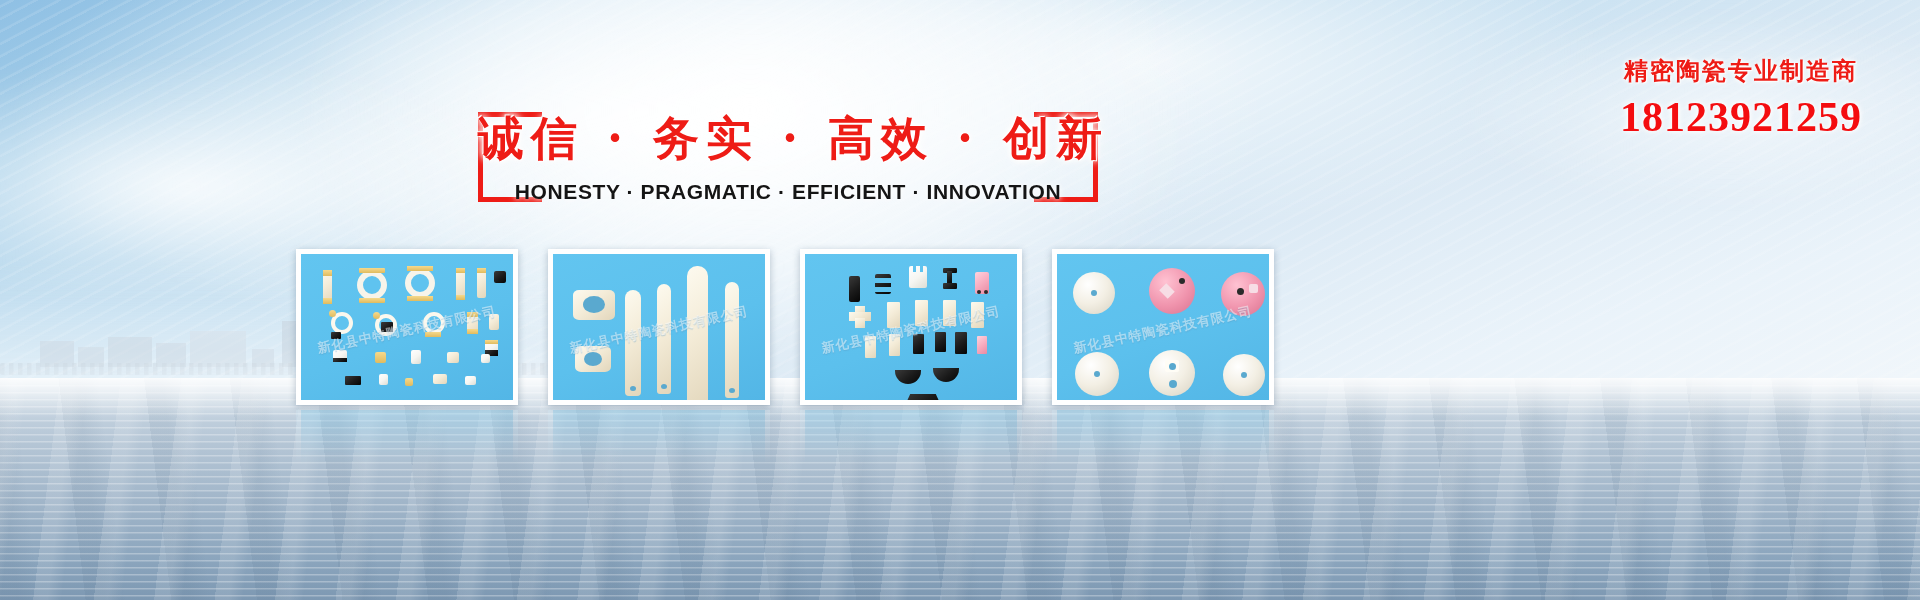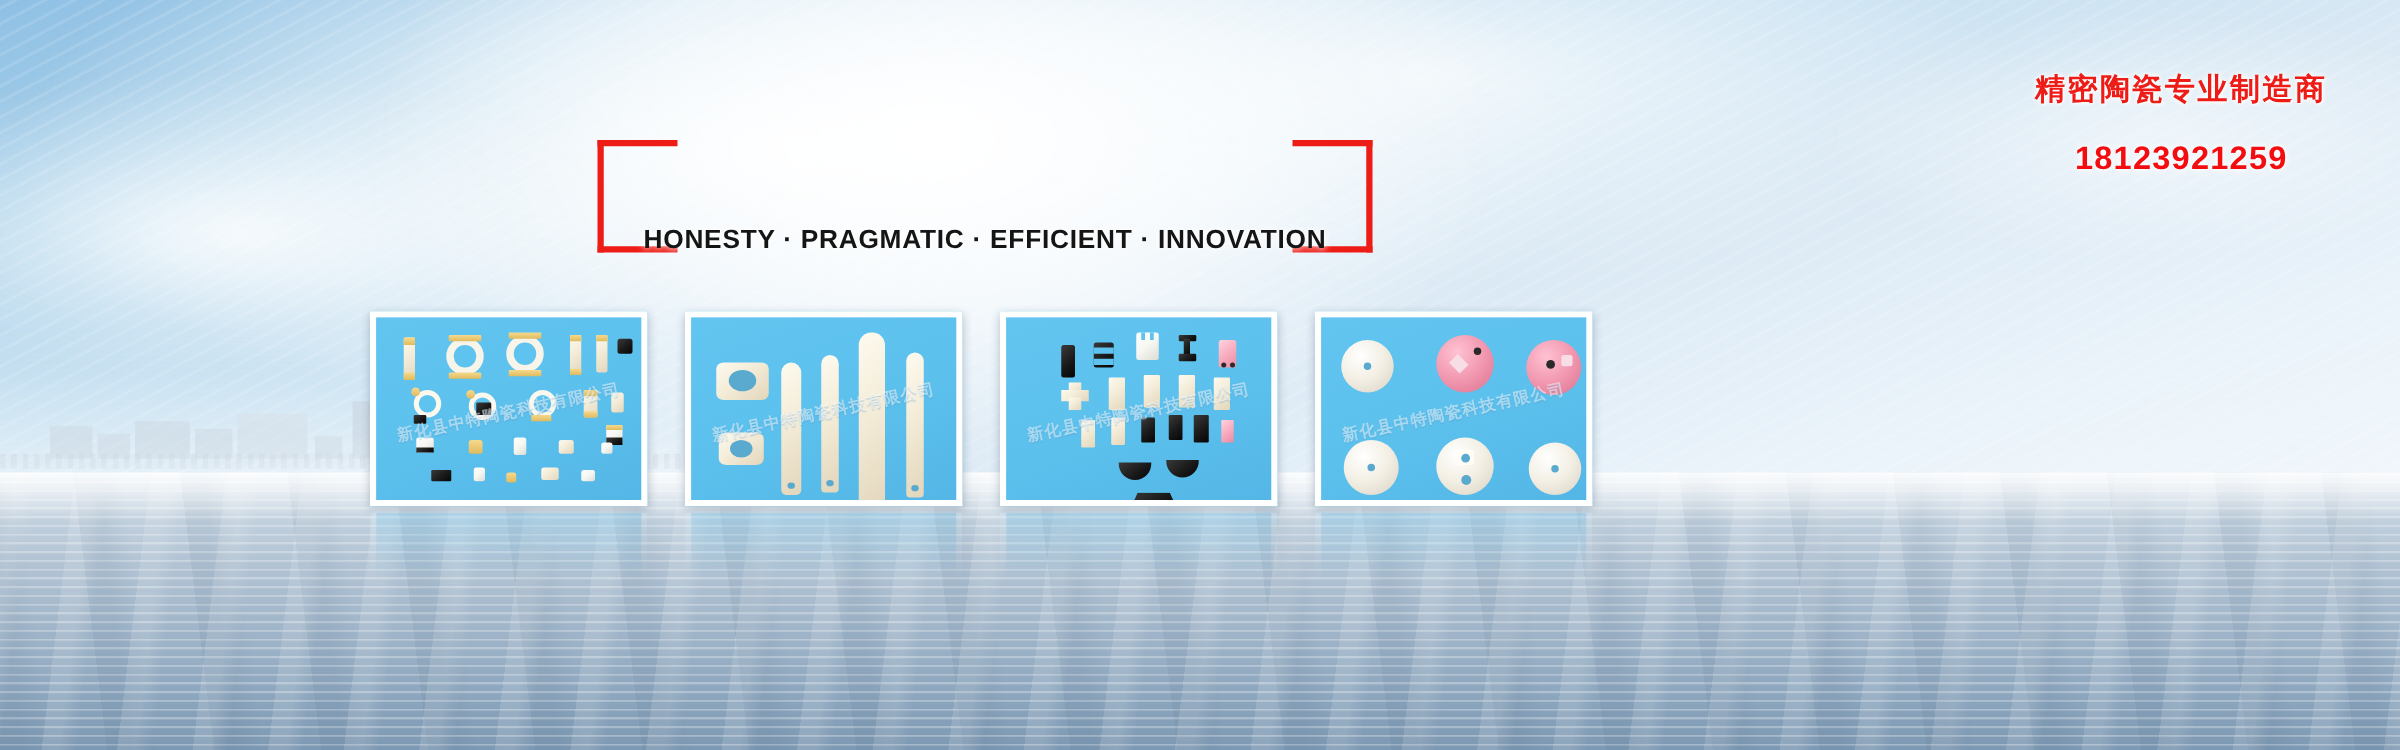--- a/index.html
+++ b/index.html
@@ -111,23 +111,23 @@
     text-shadow:0 0 4px #fff, 0 0 6px #fff, 1px 1px 0 rgba(255,255,255,.9);
   }
   .contact-label {
     margin-top:22px;
     font-family:"DejaVu Sans", sans-serif;
     font-size:23px; font-weight:bold; color:#ee1c16; letter-spacing:1px;
     white-space:nowrap;
     text-shadow:0 0 4px #fff, 0 0 6px #fff;
   }
   .contact-phone {
-    margin-top:24px;
-    font-family:Liberation Sans, sans-serif;
-    font-size:26px; font-weight:bold; color:#f40d10; letter-spacing:1px;
+    margin-top:6px;
+    font-family:Liberation Serif, serif;
+    font-size:42px; font-weight:bold; color:#f40d10; letter-spacing:1px;
     white-space:nowrap;
     text-shadow:0 0 4px #fff, 0 0 7px #fff;
   }
 
   
   .panels { position:absolute; left:296px; top:249px; width:1272px; height:156px; display:flex; gap:30px; }
   .panel-wrap { position:relative; width:222px; }
   .panel {
     position:relative; width:222px; height:156px;
     background:#5fc3ef; border:5px solid #ffffff; overflow:hidden;
@@ -209,20 +209,21 @@
 
   <div class="slogan">
     <div class="br br-tl-h"></div>
     <div class="br br-tl-v"></div>
     <div class="br br-bl-v"></div>
     <div class="br br-bl-h"></div>
     <div class="br br-tr-h"></div>
     <div class="br br-tr-v"></div>
     <div class="br br-br-v"></div>
     <div class="br br-br-h"></div>
+    <div class="slogan-cn">诚信 · 务实 · 高效 · 创新</div>
     <div class="slogan-en">HONESTY · PRAGMATIC · EFFICIENT · INNOVATION</div>
   </div>
 
   <div class="contact">
     <div class="contact-tagline">精密陶瓷专业制造商</div>
     <div class="contact-phone">18123921259</div>
   </div>
 
   <div class="panels">
 

